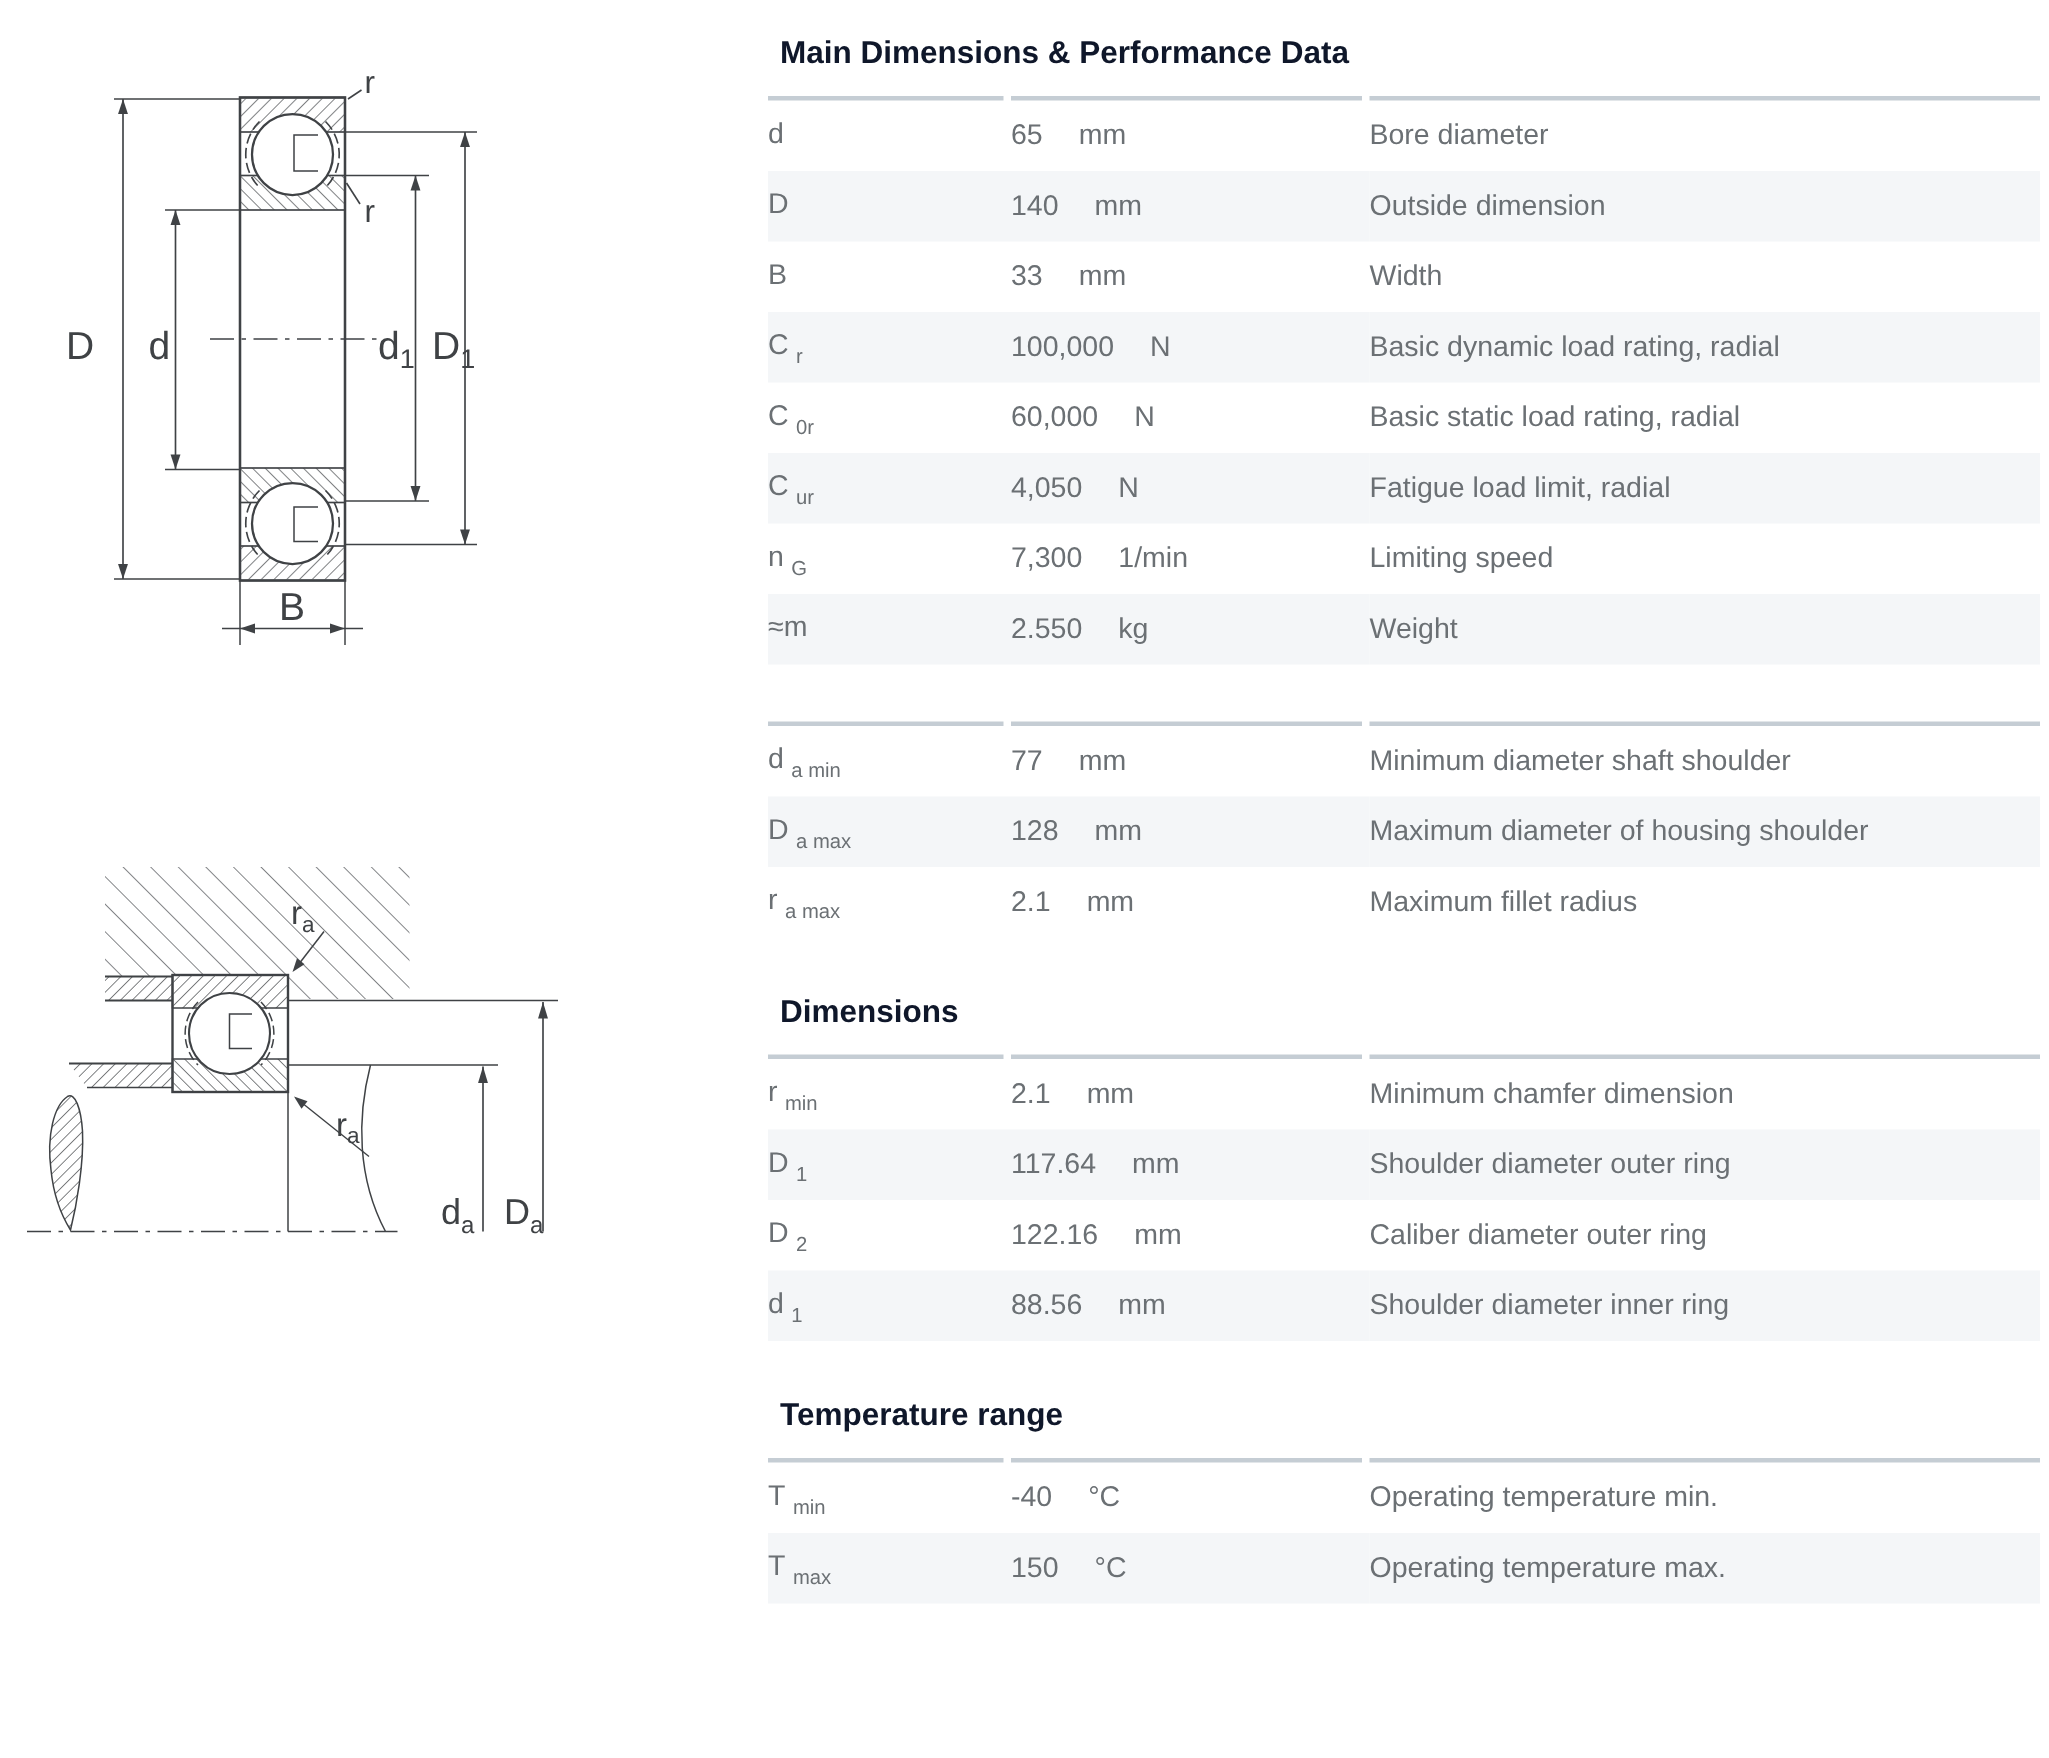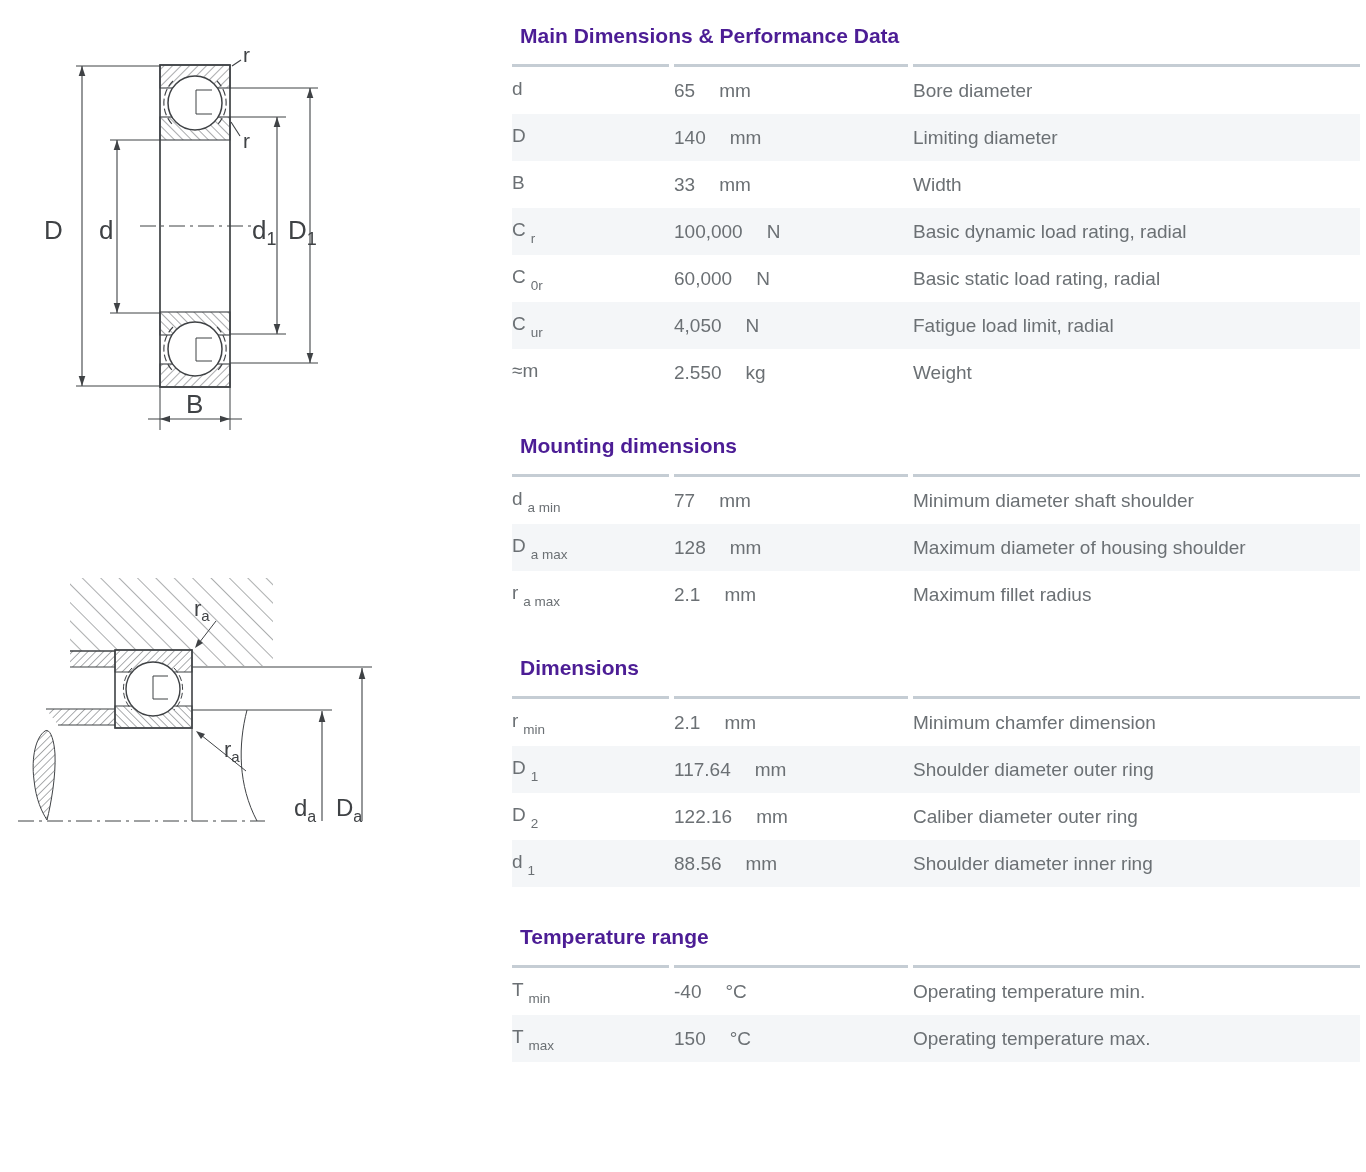--- a/index.html
+++ b/index.html
@@ -3,21 +3,21 @@
 <meta charset="utf-8">
 <style>
   html,body{margin:0;padding:0;background:#ffffff;}
   .canvas{position:relative;width:1366px;height:1172px;background:#ffffff;overflow:hidden;
           font-family:"Liberation Sans",sans-serif;}
   .drawing{position:absolute;}
   #drawing1{left:0;top:0;}
   #drawing2{left:0;top:560px;}
   .panel{position:absolute;left:512px;top:24px;width:848px;}
   .section{margin:0 0 38px 0;}
-  .sec-title{font-size:21px;line-height:24px;font-weight:bold;color:#4c1d95;margin:0 0 0 8px;}
+  .sec-title{font-size:21px;line-height:24px;font-weight:bold;color:#0f172a;margin:0 0 0 8px;}
   .topline{display:flex;margin-top:16px;height:3px;}
   .topline .seg{background:#c5cdd4;height:3px;}
   .topline .s1{width:157px;margin-right:5px;}
   .topline .s2{width:234px;margin-right:5px;}
   .topline .s3{flex:1;}
   table.spec{border-collapse:collapse;width:100%;table-layout:fixed;}
   table.spec td{height:47px;font-size:19px;color:#6b7074;padding:0;vertical-align:middle;}
   table.spec tr:nth-child(even){background:#f4f6f8;}
   td.c1{padding-left:22px;}
   td.c2{padding-left:26px;}
@@ -177,21 +177,21 @@
           </colgroup>
         <tbody>
           <tr>
             <td class="c1"><span>d</span><sub class="symsub"></sub></td>
             <td class="c2"><span>65</span><span class="unit">mm</span></td>
             <td class="c3">Bore diameter</td>
           </tr>
           <tr>
             <td class="c1"><span>D</span><sub class="symsub"></sub></td>
             <td class="c2"><span>140</span><span class="unit">mm</span></td>
-            <td class="c3">Limiting diameter</td>
+            <td class="c3">Outside dimension</td>
           </tr>
           <tr>
             <td class="c1"><span>B</span><sub class="symsub"></sub></td>
             <td class="c2"><span>33</span><span class="unit">mm</span></td>
             <td class="c3">Width</td>
           </tr>
           <tr>
             <td class="c1"><span>C</span><sub class="symsub">r</sub></td>
             <td class="c2"><span>100,000</span><span class="unit">N</span></td>
             <td class="c3">Basic dynamic load rating, radial</td>
@@ -200,30 +200,34 @@
             <td class="c1"><span>C</span><sub class="symsub">0r</sub></td>
             <td class="c2"><span>60,000</span><span class="unit">N</span></td>
             <td class="c3">Basic static load rating, radial</td>
           </tr>
           <tr>
             <td class="c1"><span>C</span><sub class="symsub">ur</sub></td>
             <td class="c2"><span>4,050</span><span class="unit">N</span></td>
             <td class="c3">Fatigue load limit, radial</td>
           </tr>
           <tr>
+            <td class="c1"><span>n</span><sub class="symsub">G</sub></td>
+            <td class="c2"><span>7,300</span><span class="unit">1/min</span></td>
+            <td class="c3">Limiting speed</td>
+          </tr>
+          <tr>
             <td class="c1"><span>≈m</span><sub class="symsub"></sub></td>
             <td class="c2"><span>2.550</span><span class="unit">kg</span></td>
             <td class="c3">Weight</td>
           </tr>
         </tbody>
       </table>
     </div>
 
     <div class="section">
-      <h2 class="sec-title">Mounting dimensions</h2>
       <div class="topline">
           <div class="seg s1"></div>
           <div class="seg s2"></div>
           <div class="seg s3"></div>
         </div>
       <table class="spec">
         <colgroup>
             <col style="width:162px">
             <col style="width:239px">
             <col>

